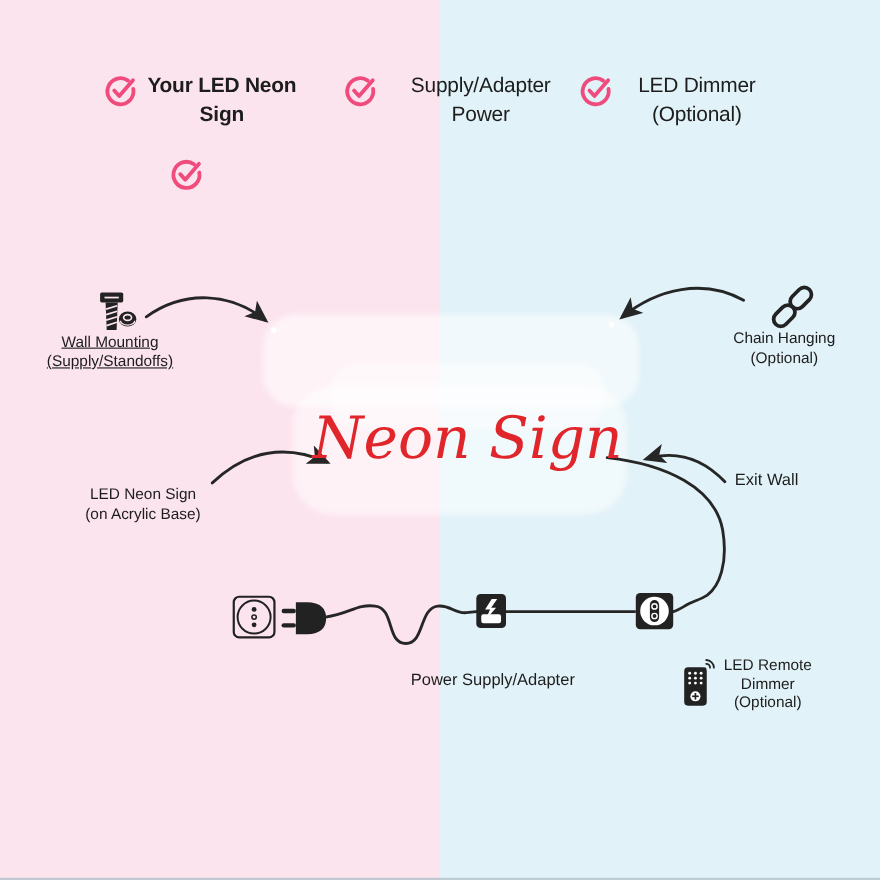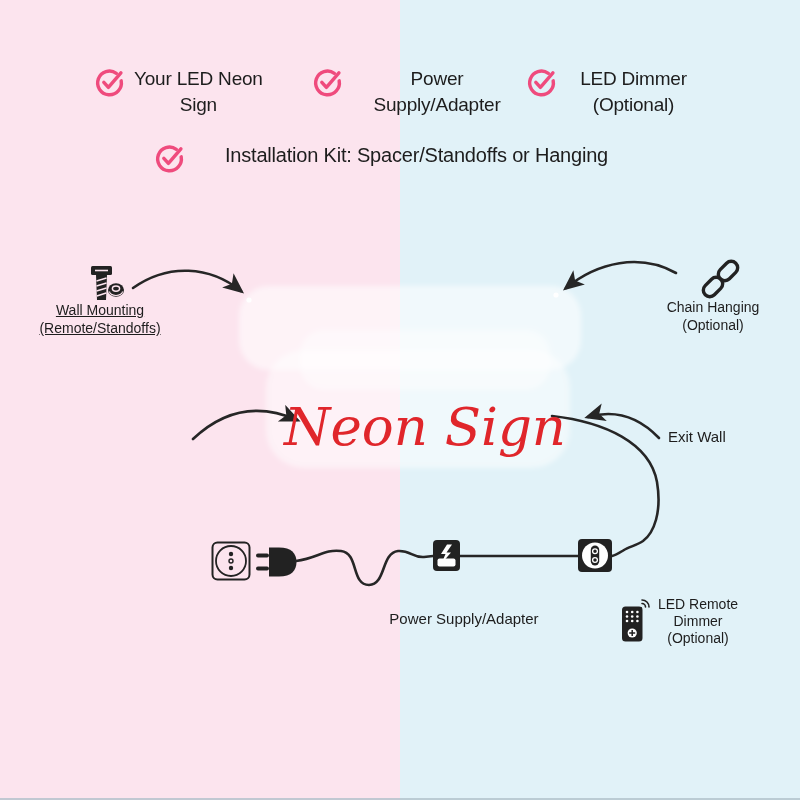--- a/index.html
+++ b/index.html
@@ -17,21 +17,21 @@
   .chk-text .ln{display:block;}
   .row2 .chk-text{font-size:20px;line-height:27px;}
   
   .sign-line1{
     left:240px;top:302px;width:340px;text-align:center;
     font-size:60px;font-weight:bold;letter-spacing:1px;color:#1310e0;z-index:4;white-space:nowrap;
   }
   .sign-line2{
     left:270px;top:368px;width:310px;text-align:center;
     font-family:"DejaVu Serif",serif;font-style:italic;
-    font-size:53px;color:#e0262b;z-index:4;white-space:nowrap;margin-top:28px;
+    font-size:53px;color:#e0262b;z-index:4;white-space:nowrap;
   }
   
   .note{font-size:14px;line-height:18px;text-align:center;z-index:4;}
   .note .ln{display:block;white-space:nowrap;}
   .note15{font-size:15px;line-height:19px;}
   svg{display:block;}
   .layer{left:0;top:0;z-index:2;pointer-events:none;}
   .backdrop{z-index:1;}
 </style>
 </head>
@@ -136,81 +136,82 @@
       <line x1="632.2" y1="630" x2="632.2" y2="636" stroke="#222" stroke-width="1.5"></line>
       <line x1="629.2" y1="633" x2="635.2" y2="633" stroke="#222" stroke-width="1.5"></line>
       <g fill="none" stroke="#222" stroke-width="1.6" stroke-linecap="round">
         <path d="M642,603.5 a3.5,3.5 0 0 1 3.5,3.5"></path>
         <path d="M642,600 a7,7 0 0 1 7,7"></path>
       </g>
       <circle cx="641" cy="608" r="1.1" fill="#222"></circle>
     </g>
   </svg>
 
-  <div class="abs chk-item" style="left:94px;top:66px;">
+  <div class="abs chk-item" style="left:94px;top:66px;font-weight:bold;">
     <svg class="chk-icon" viewBox="0 0 34 34">
       <path d="M24.5 6.9 A13 13 0 1 0 29.8 15.2" fill="none" stroke="#ef4b7d" stroke-width="3.8" stroke-linecap="round"></path>
       <path d="M10.8 16.8 L15.8 22.3 L29.5 6.5" fill="none" stroke="#ef4b7d" stroke-width="3.8" stroke-linecap="round" stroke-linejoin="round"></path>
     </svg>
     <div class="chk-text">
       <span class="ln">Your LED Neon</span>
       <span class="ln">Sign</span>
     </div>
   </div>
 
   <div class="abs chk-item" style="left:312px;top:66px;">
     <svg class="chk-icon" viewBox="0 0 34 34">
       <path d="M24.5 6.9 A13 13 0 1 0 29.8 15.2" fill="none" stroke="#ef4b7d" stroke-width="3.8" stroke-linecap="round"></path>
       <path d="M10.8 16.8 L15.8 22.3 L29.5 6.5" fill="none" stroke="#ef4b7d" stroke-width="3.8" stroke-linecap="round" stroke-linejoin="round"></path>
     </svg>
     <div class="chk-text" style="width:170px;">
+      <span class="ln">Supply/Adapter</span>
       <span class="ln">Power</span>
-      <span class="ln">Supply/Adapter</span>
     </div>
   </div>
 
   <div class="abs chk-item" style="left:526px;top:66px;">
     <svg class="chk-icon" viewBox="0 0 34 34">
       <path d="M24.5 6.9 A13 13 0 1 0 29.8 15.2" fill="none" stroke="#ef4b7d" stroke-width="3.8" stroke-linecap="round"></path>
       <path d="M10.8 16.8 L15.8 22.3 L29.5 6.5" fill="none" stroke="#ef4b7d" stroke-width="3.8" stroke-linecap="round" stroke-linejoin="round"></path>
     </svg>
     <div class="chk-text" style="width:135px;">
       <span class="ln">LED Dimmer</span>
       <span class="ln">(Optional)</span>
     </div>
   </div>
 
   <div class="abs chk-item row2" style="left:154px;top:142px;">
     <svg class="chk-icon" viewBox="0 0 34 34">
       <path d="M24.5 6.9 A13 13 0 1 0 29.8 15.2" fill="none" stroke="#ef4b7d" stroke-width="3.8" stroke-linecap="round"></path>
       <path d="M10.8 16.8 L15.8 22.3 L29.5 6.5" fill="none" stroke="#ef4b7d" stroke-width="3.8" stroke-linecap="round" stroke-linejoin="round"></path>
     </svg>
     <div class="chk-text" style="width:445px;">
-      <span class="ln">Installation Kit: Spacer/Standoffs or Hanging</span>
     </div>
   </div>
 
   <div class="abs sign-line2">Neon Sign</div>
 
   <div class="abs note" style="left:8px;top:301px;width:184px;text-decoration:underline;">
     <span class="ln">Wall Mounting</span>
-    <span class="ln">(Remote/Standoffs)</span>
+    <span class="ln">(Supply/Standoffs)</span>
   </div>
 
   <div class="abs note" style="left:634px;top:298px;width:158px;">
     <span class="ln">Chain Hanging</span>
     <span class="ln">(Optional)</span>
   </div>
 
   <div class="abs note" style="left:38px;top:440px;width:184px;">
+    <span class="ln">LED Neon Sign</span>
+    <span class="ln">(on Acrylic Base)</span>
   </div>
 
   <div class="abs note note15" style="left:668px;top:427px;width:100px;text-align:left;">Exit Wall</div>
 
-  <div class="abs note note15" style="left:364px;top:609px;width:200px;">Power Supply/Adapter</div>
+  <div class="abs note note15" style="left:348px;top:609px;width:200px;">Power Supply/Adapter</div>
 
   <div class="abs note" style="left:646px;top:596px;width:104px;line-height:17px;">
     <span class="ln">LED Remote</span>
     <span class="ln">Dimmer</span>
     <span class="ln">(Optional)</span>
   </div>
 
   <div class="abs bottom-edge"></div>
 </div>
 

